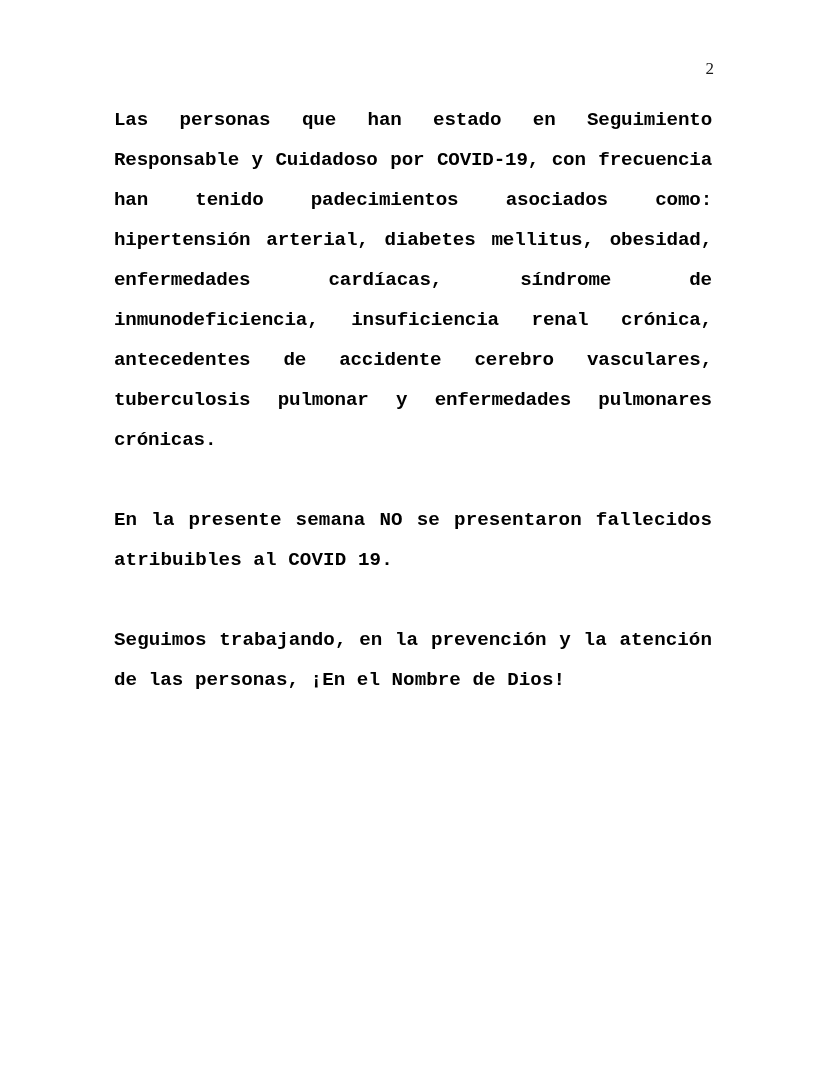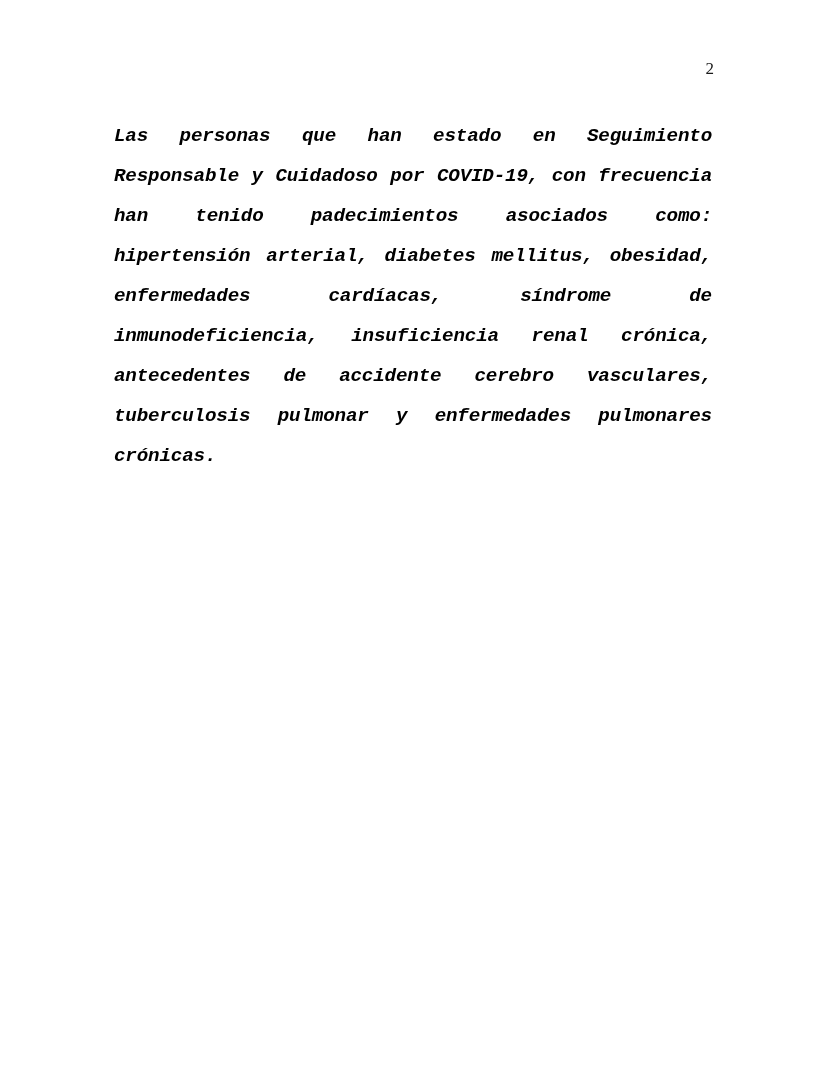--- a/index.html
+++ b/index.html
@@ -28,24 +28,23 @@
     font-family: "Liberation Serif", "DejaVu Serif", serif;
     font-size: 17px;
     font-weight: 400;
     color: #1a1a1a;
     line-height: 1;
   }
 
   
   .body-block {
     position: absolute;
-    top: 116px;
+    top: 100px;
     left: 114px;
     width: 598px;
-    font-style: italic;
   }
 
   .para {
     font-family: "Liberation Mono", "DejaVu Sans Mono", monospace;
     font-size: 19.2px;
     font-weight: 700;
     line-height: 40px;
     color: #000000;
     text-align: justify;
     text-justify: inter-word;
@@ -73,18 +72,20 @@
 <body>
 
 <div class="page">
 
   <div class="page-number">2</div>
 
   <div class="body-block">
 
     <p class="para para-1">Las personas que han estado en Seguimiento Responsable y Cuidadoso por COVID-19, con frecuencia han tenido padecimientos asociados como: hipertensión arterial, diabetes mellitus, obesidad, enfermedades cardíacas, síndrome de inmunodeficiencia, insuficiencia renal crónica, antecedentes de accidente cerebro vasculares, tuberculosis pulmonar y enfermedades pulmonares crónicas.</p>
 
+    <p class="para para-2">En la presente semana NO se presentaron fallecidos atribuibles al COVID 19.</p>
 
 
+    <p class="para para-4">Seguimos trabajando, en la prevención y la atención de las personas, ¡En el Nombre de Dios!</p>
 
   </div>
 
 </div>
 
 </body></html>

